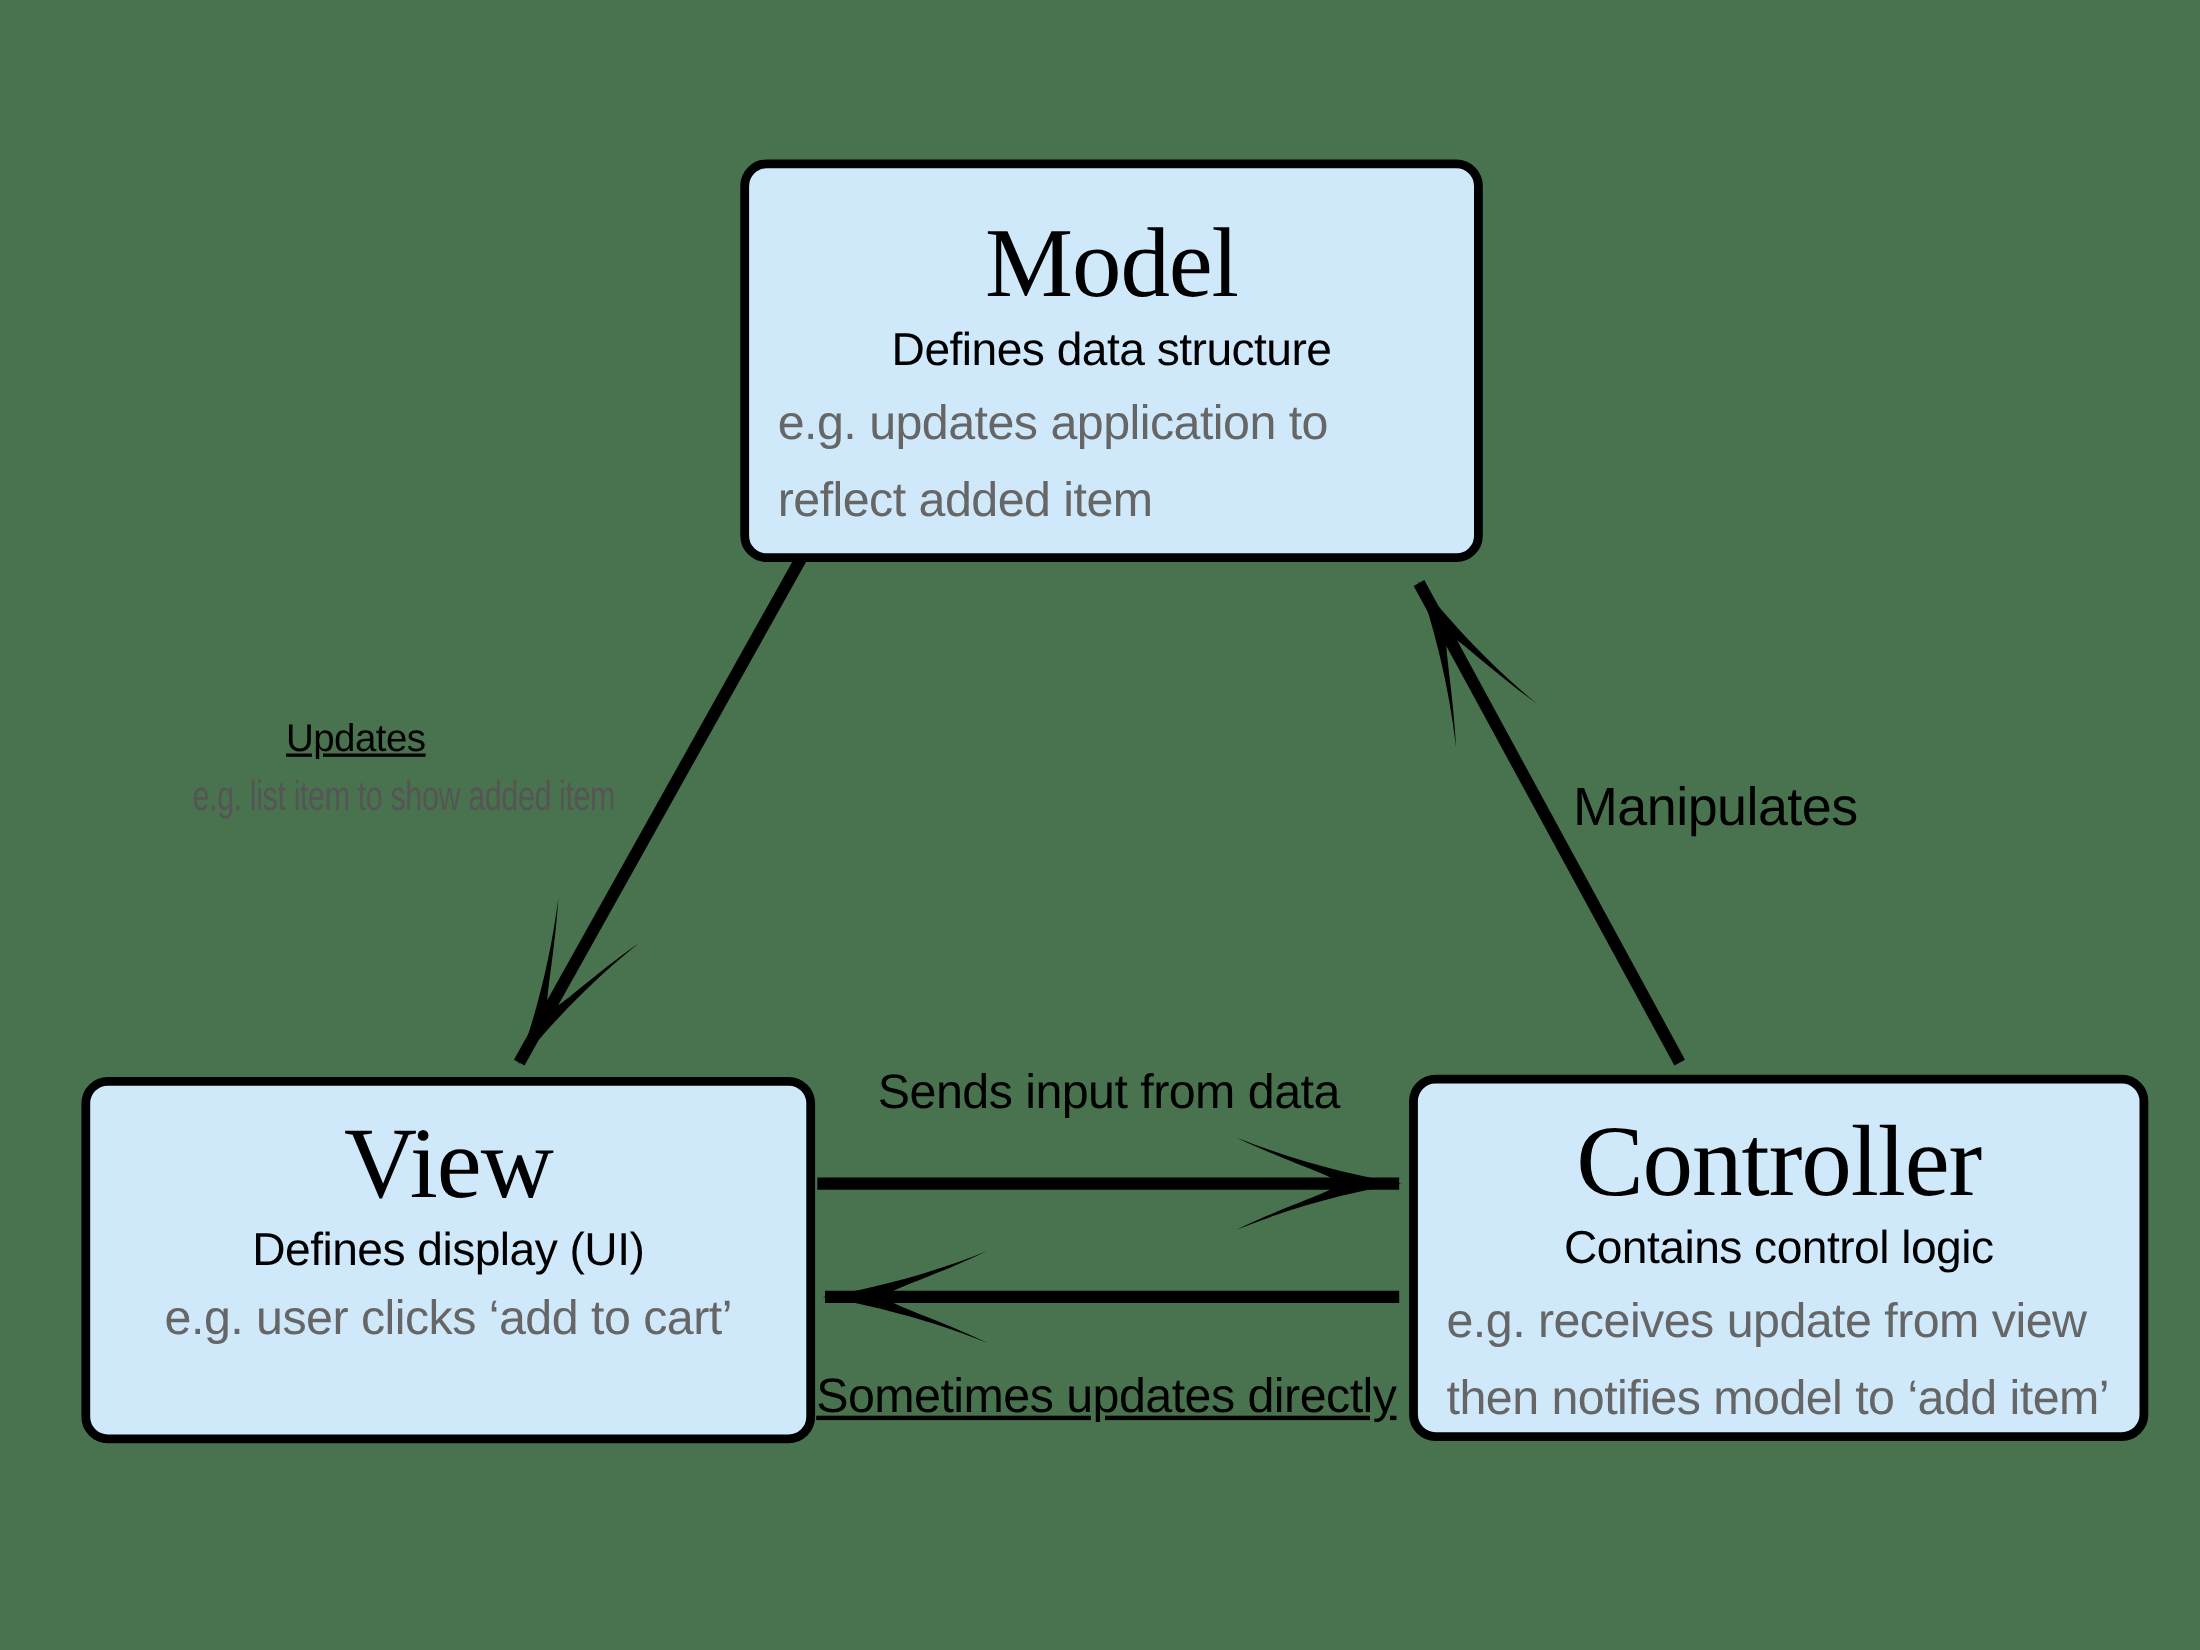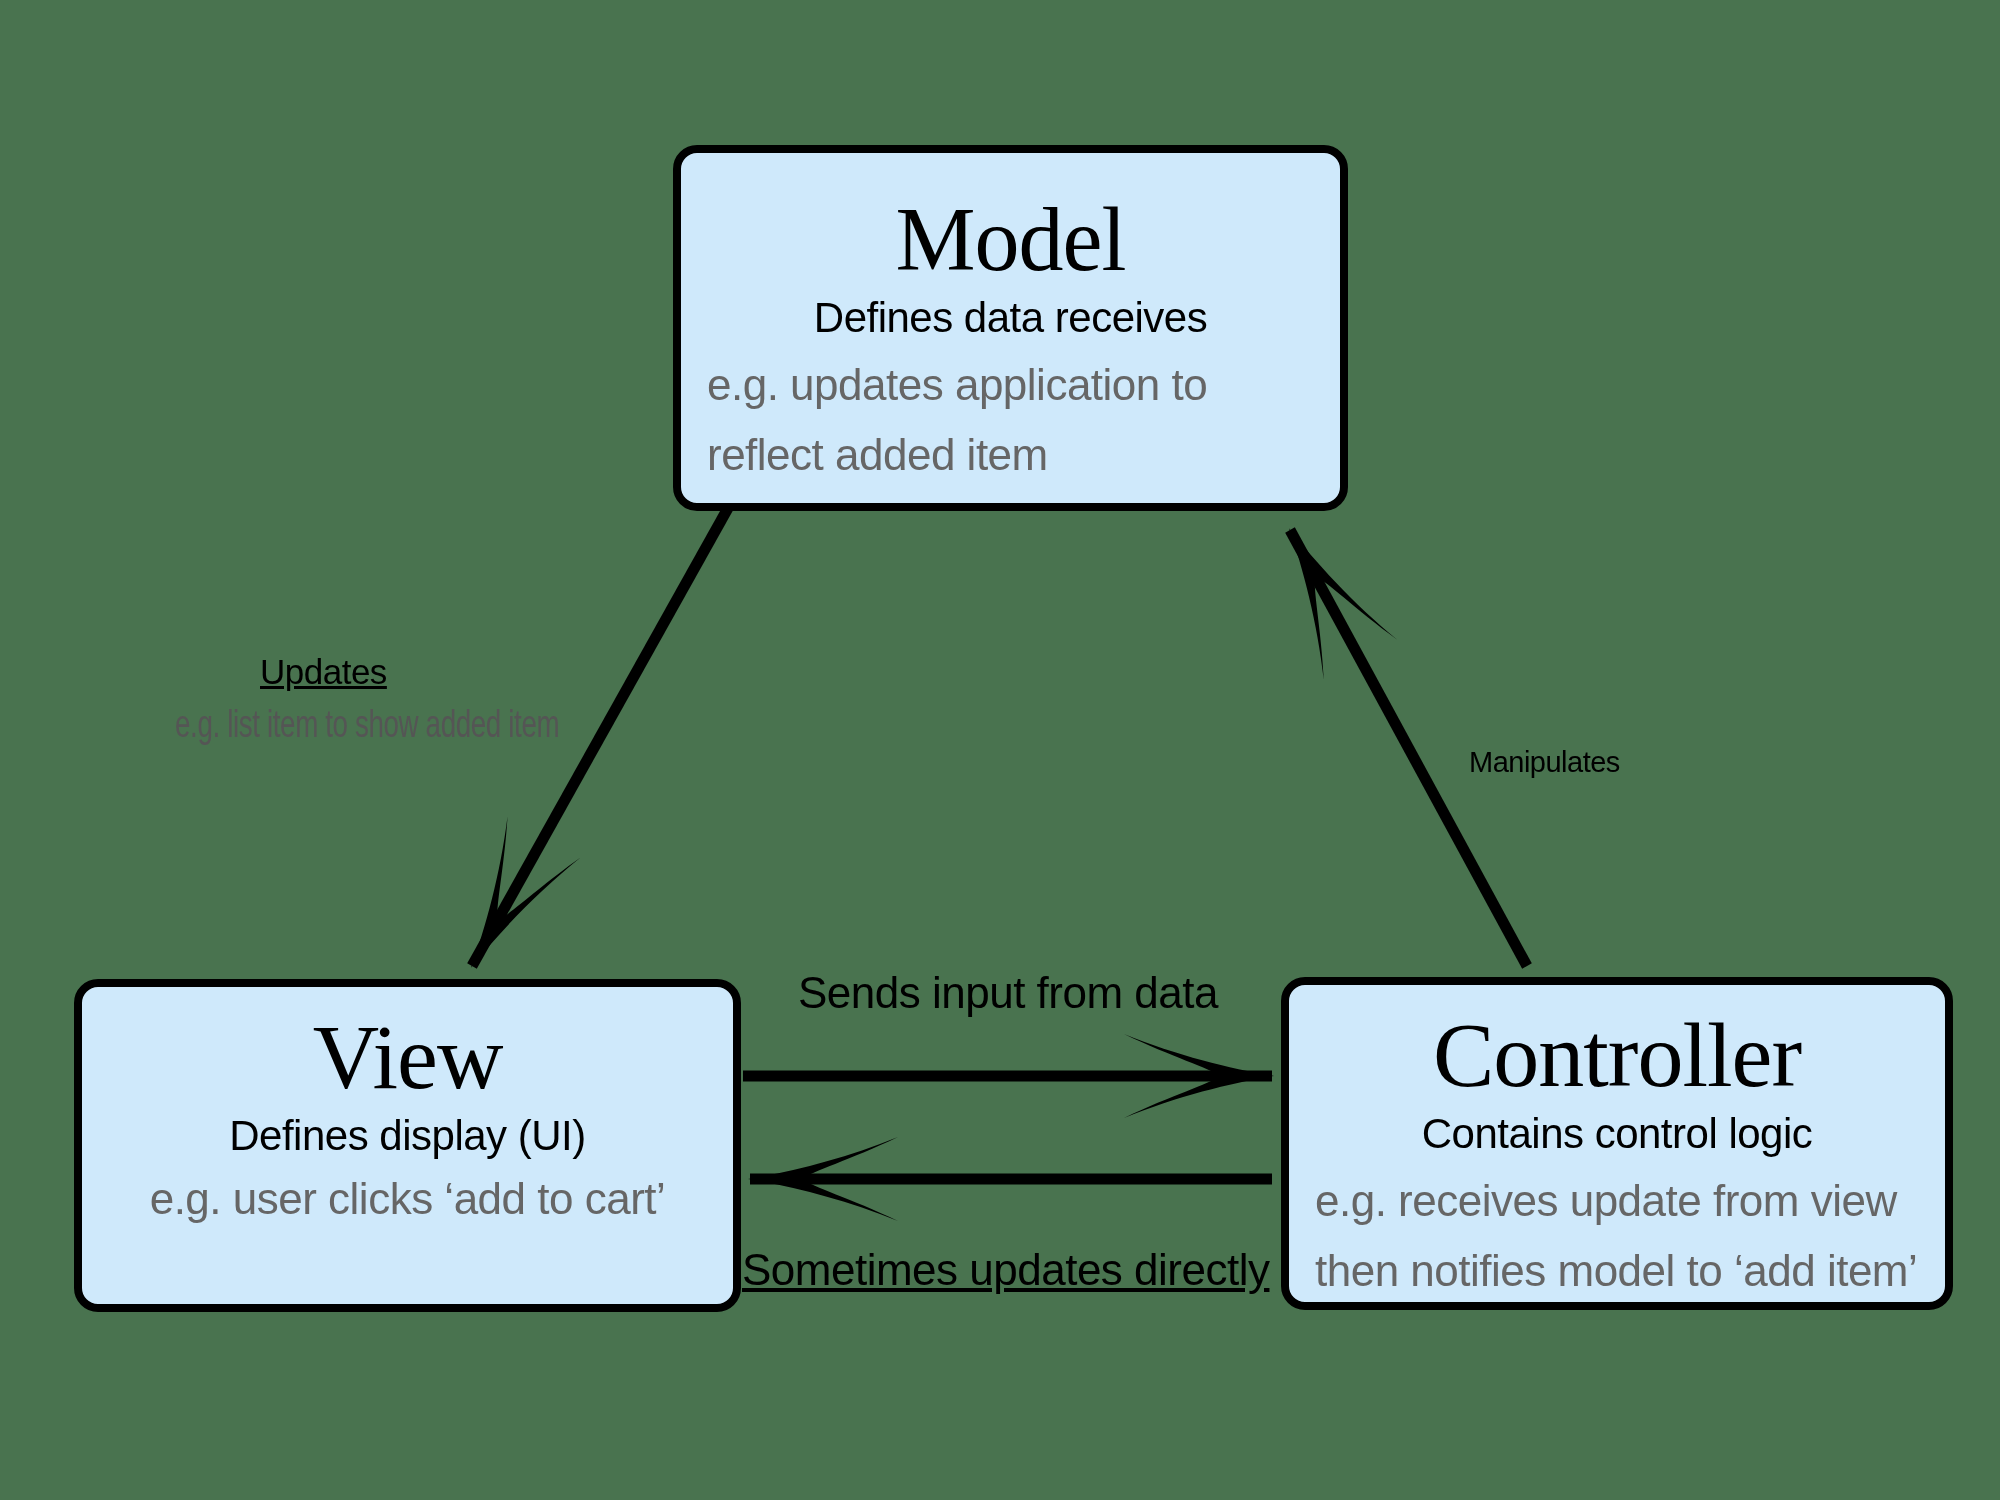--- a/index.html
+++ b/index.html
@@ -65,21 +65,21 @@
     letter-spacing: -0.5px;
   }
   .edge-label.small-gray {
     font-size: 38px;
     color: var(--text-muted, #555555);
     transform: scaleX(0.73);
     transform-origin: left top;
   }
   .lbl-updates    { left: 260px;  top: 652px;  font-size: 35px; text-decoration: underline; }
   .lbl-updates-eg { left: 175px;  top: 703px; }
-  .lbl-manipulates{ left: 1430px; top: 746px;  font-size: 29px; margin-left: 39px; }
+  .lbl-manipulates{ left: 1430px; top: 706px;  font-size: 49px; }
   .lbl-sends      { left: 798px;  top: 968px; }
   .lbl-sometimes  { left: 742px;  top: 1245px; text-decoration: underline; }
 </style>
 </head>
 <body>
 
 <div class="canvas">
 
   <svg class="arrow-layer" viewBox="0 0 2000 1500" xmlns="http://www.w3.org/2000/svg">
     <defs>
@@ -96,21 +96,21 @@
 
     <line x1="1527" y1="966" x2="1290" y2="530" style="stroke: var(--arrow, #000000);" stroke-width="11" marker-end="url(#swifthead)"></line>
 
     <line x1="743" y1="1076" x2="1272" y2="1076" style="stroke: var(--arrow, #000000);" stroke-width="11" marker-end="url(#swifthead)"></line>
 
     <line x1="1272" y1="1179" x2="750" y2="1179" style="stroke: var(--arrow, #000000);" stroke-width="11" marker-end="url(#swifthead)"></line>
   </svg>
 
   <div class="node node-model">
     <div class="node-title">Model</div>
-    <div class="node-subtitle">Defines data receives</div>
+    <div class="node-subtitle">Defines data structure</div>
     <div class="node-example">e.g. updates application to reflect added item</div>
   </div>
 
   <div class="node node-controller">
     <div class="node-title">Controller</div>
     <div class="node-subtitle">Contains control logic</div>
     <div class="node-example">e.g. receives update from view then notifies model to ‘add item’</div>
   </div>
 
   <div class="node node-view">

